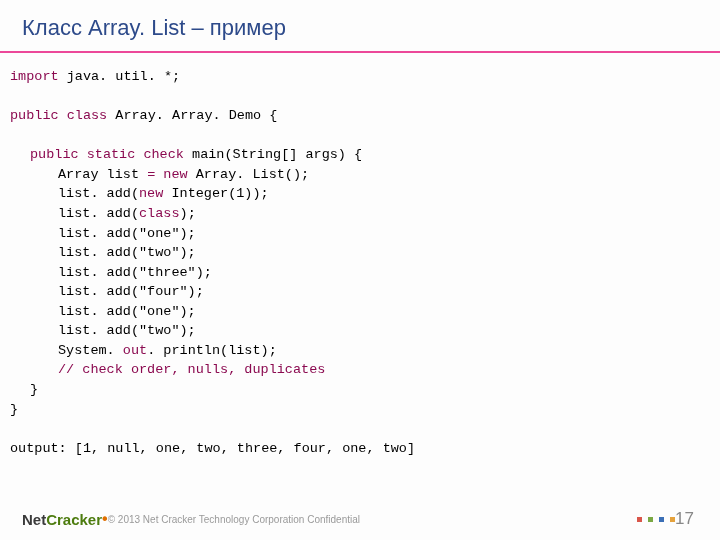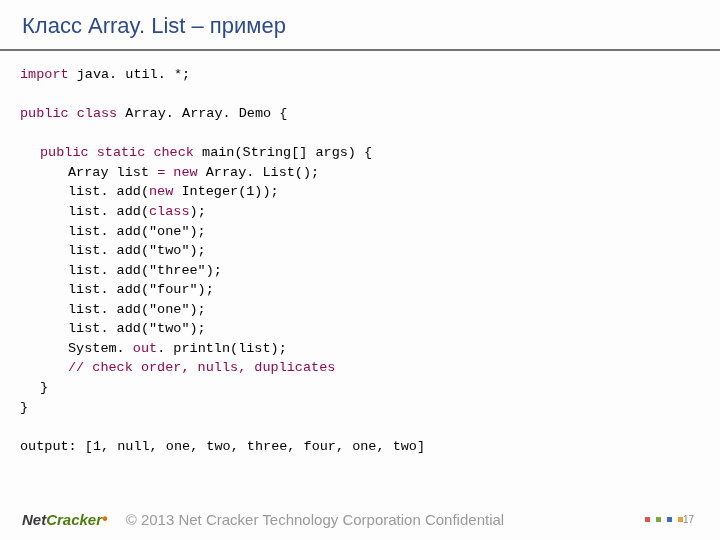--- a/index.html
+++ b/index.html
@@ -5,30 +5,31 @@
   * { margin: 0; padding: 0; box-sizing: border-box; }
   body {
     width: 720px;
     height: 540px;
     background: #fdfdfd;
     font-family: Arial, sans-serif;
     position: relative;
     overflow: hidden;
   }
   .header {
-    padding: 13px 22px 10px 22px;
-    border-bottom: 2px solid #737373;
+    padding: 2px 22px 10px 22px;
+    border-bottom: 2px solid #ec4899;
+    margin-top: 13px;
   }
   .title {
     font-size: 22px;
     color: #2d4a8a;
     font-weight: normal;
   }
   .code-area {
-    padding: 14px 22px 8px 20px;
+    padding: 14px 22px 8px 10px;
     font-family: "Courier New", monospace;
     font-size: 13.5px;
     line-height: 1.45;
     color: #000;
   }
   .code-area .line { white-space: pre; }
   .kw { color: #8b0a50; }
   .indent1 { padding-left: 20px; }
   .indent2 { padding-left: 48px; }
   .footer {
@@ -39,43 +40,41 @@
     height: 42px;
     display: flex;
     align-items: center;
     padding: 0 22px;
   }
   .logo {
     font-weight: bold;
     font-size: 15px;
     display: flex;
     align-items: flex-end;
-    font-style: italic;
   }
   .logo-net { color: #3a3a3a; }
   .logo-cracker { color: #4d7c0f; }
   .logo-dot { color: #e07000; font-size: 16px; }
   .copyright {
-    font-size: 15px;
+    font-size: 10px;
     color: #9a9a9a;
-    margin-left: 18px;
   }
   .dots {
     margin-left: auto;
     display: flex;
     gap: 6px;
     align-items: center;
   }
   .dot { width: 5px; height: 5px; }
   .d1 { background: #d9564a; }
   .d2 { background: #7aa843; }
   .d3 { background: #3b6fb6; }
   .d4 { background: #e5a23c; }
   .pagenum {
-    font-size: 10px;
+    font-size: 17px;
     color: #888;
     margin-left: 0;
     margin-right: 4px;
   }
 </style>
 </head>
 <body>
 
 <div class="header">
   <div class="title">Класс Array. List – пример</div>

